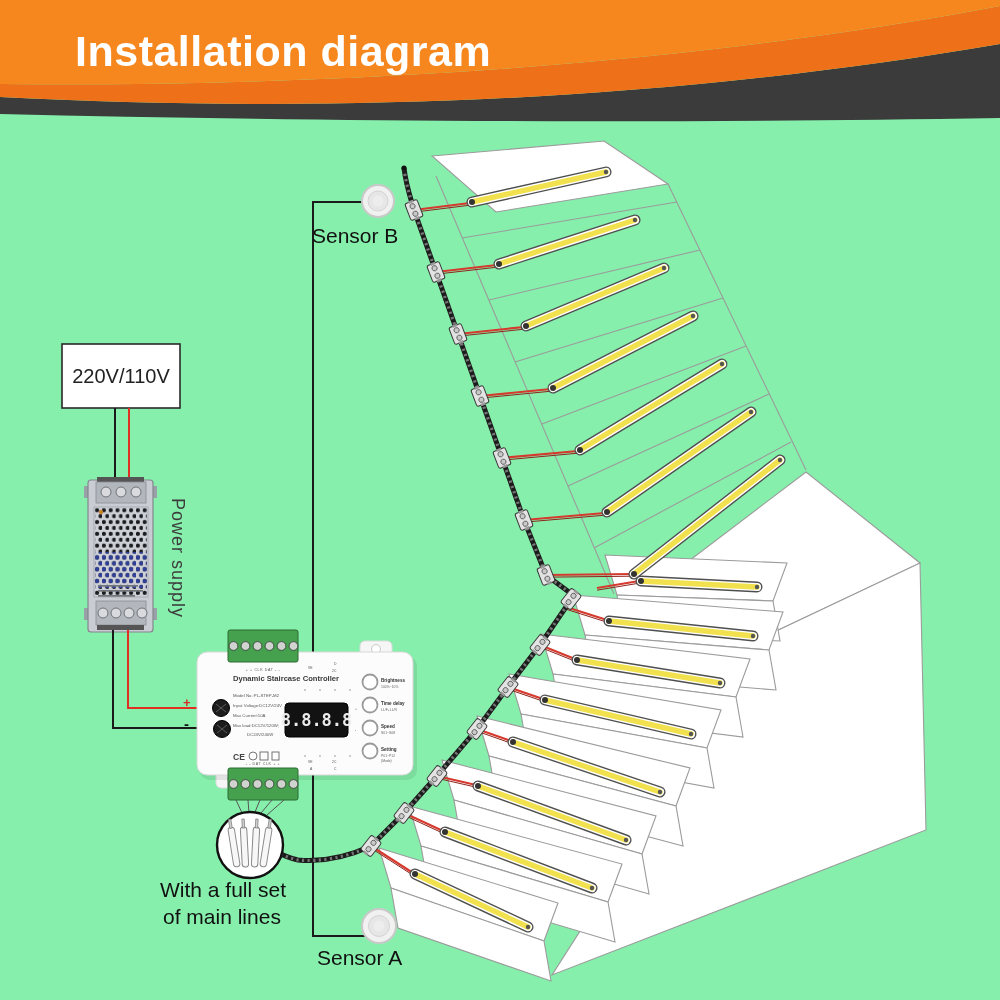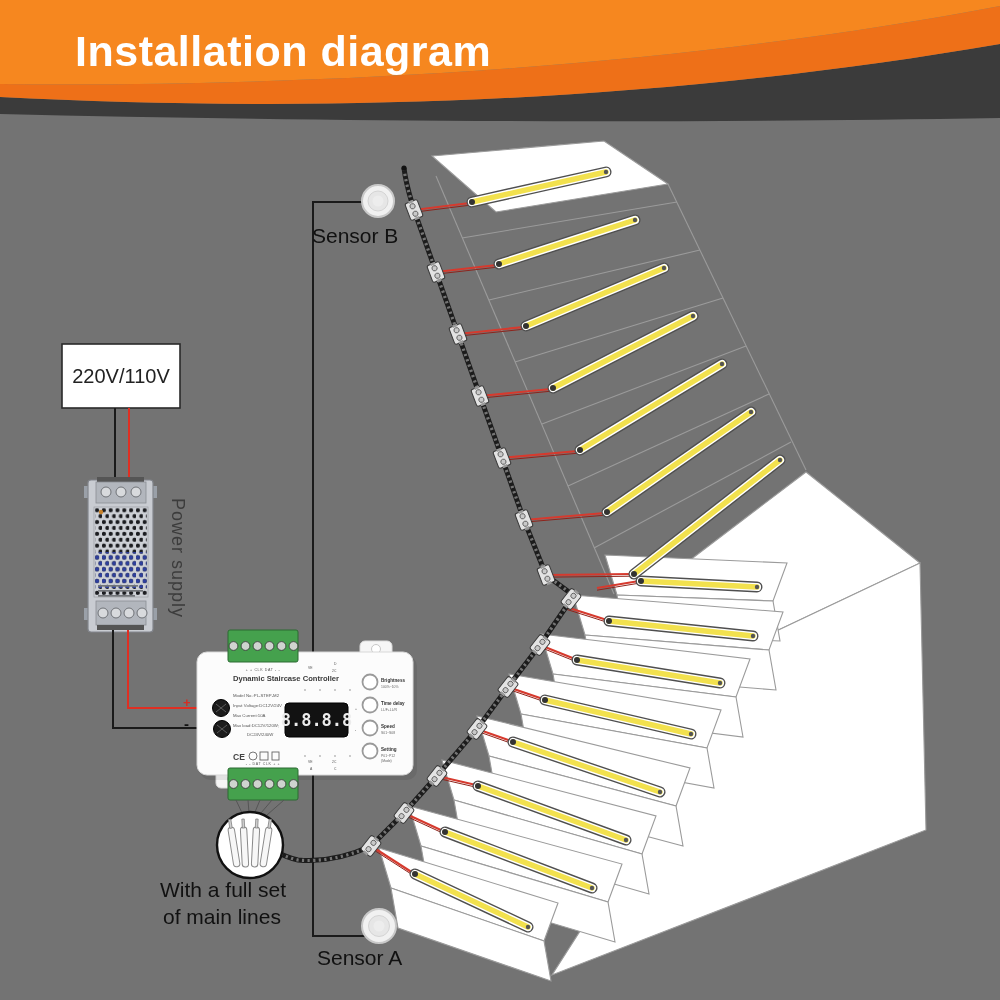--- a/index.html
+++ b/index.html
@@ -1,16 +1,16 @@
 <!DOCTYPE html>
 <html><head>
 <meta charset="utf-8">
 <style>
   html,body{margin:0;padding:0;background:#fff;}
-  .stage{position:relative;width:1000px;height:1000px;background:#737373;overflow:hidden;
+  .stage{position:relative;width:1000px;height:1000px;background:#86efac;overflow:hidden;
          font-family:"Liberation Sans",sans-serif;}
   svg{position:absolute;left:0;top:0;}
   
   .t-title{font:700 43px "Liberation Sans",sans-serif;fill:#ffffff;letter-spacing:.5px;}
   .t-box{font:400 20px "Liberation Sans",sans-serif;fill:#222;}
   .t-label{font:400 21px "Liberation Sans",sans-serif;fill:#111;}
   .t-ps{font:400 18px "Liberation Sans",sans-serif;fill:#3c3c3c;letter-spacing:1px;}
   .t-ctitle{font:700 7.6px "Liberation Sans",sans-serif;fill:#3a3a3a;}
   .t-spec{font:400 4.3px "Liberation Sans",sans-serif;fill:#555;}
   .t-btn{font:700 4.6px "Liberation Sans",sans-serif;fill:#333;}

